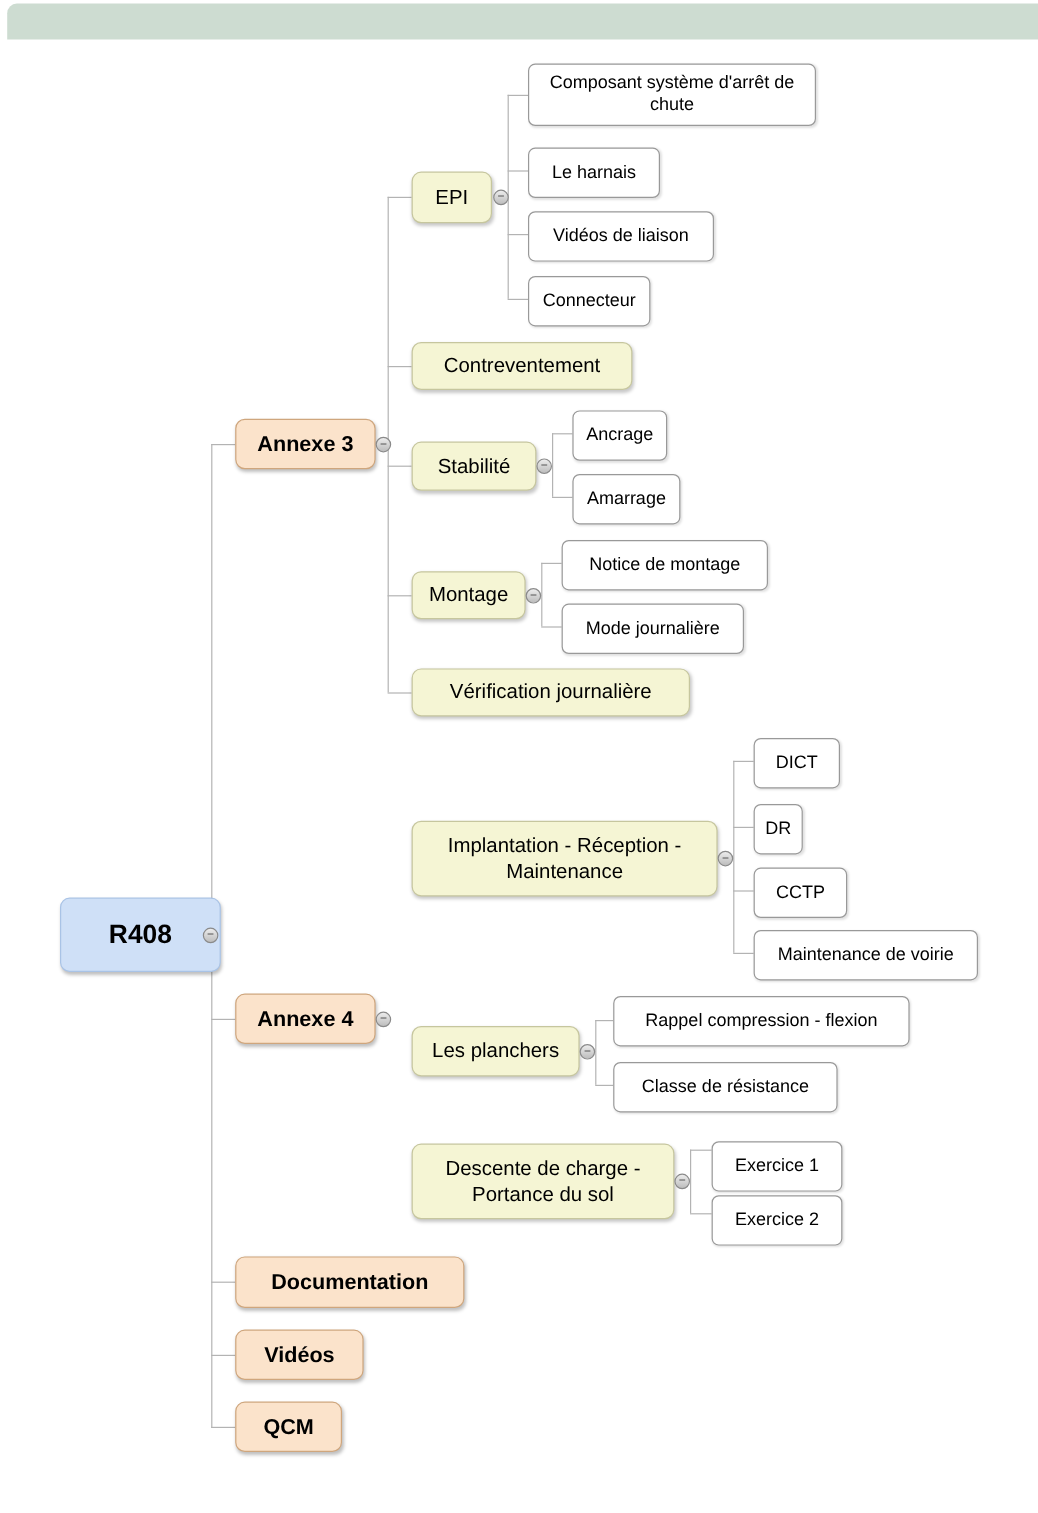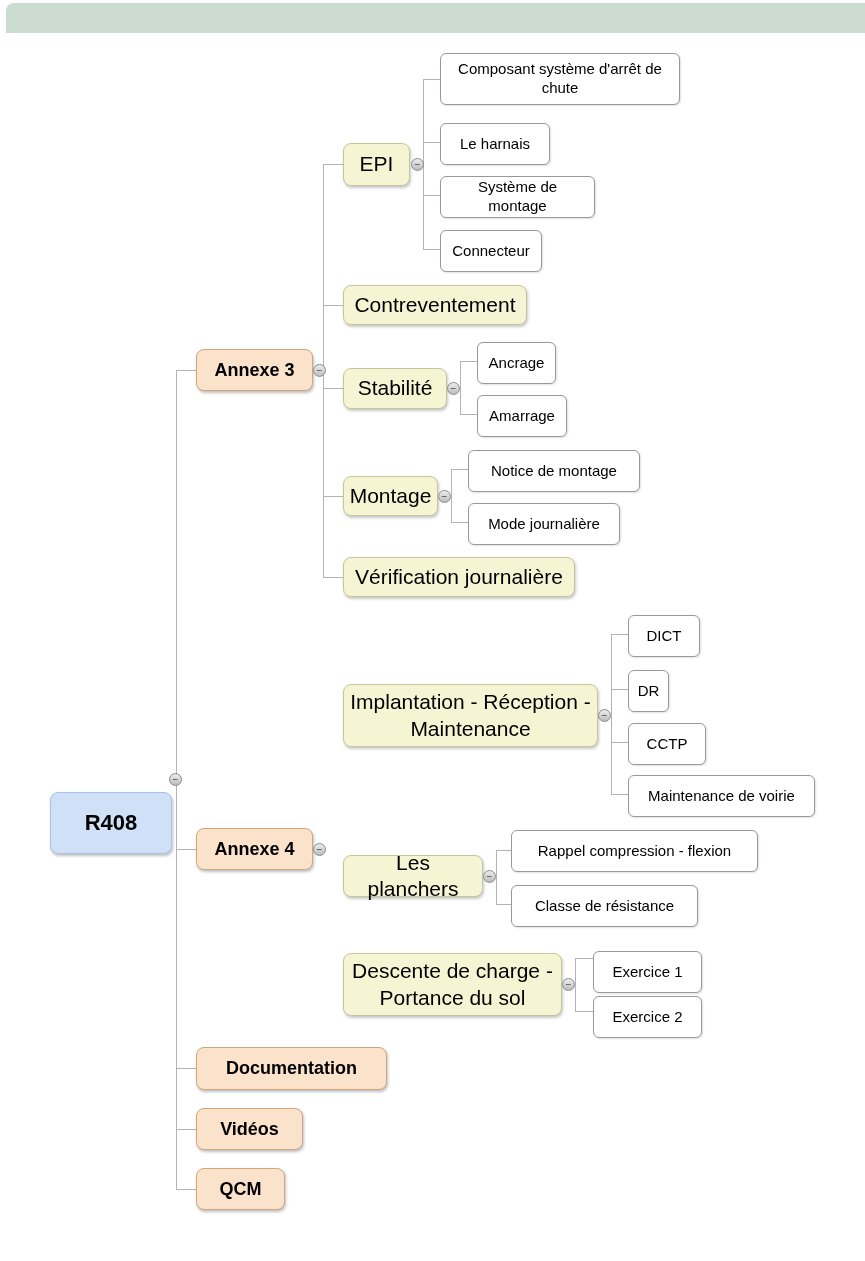--- a/index.html
+++ b/index.html
@@ -7,21 +7,21 @@
           font-family:"Liberation Sans",sans-serif;}
   #topbar{position:absolute;left:6px;top:3px;width:859px;height:30px;background:#cddcd1;
           border-radius:8px 0 0 0;}
   .line{position:absolute;background:#b3b3b3;}
   .node{position:absolute;box-sizing:border-box;display:flex;align-items:center;justify-content:center;
         text-align:center;color:#000;line-height:1.25;z-index:2;}
   .root{background:#cfe0f7;border:1px solid #a9c3e6;border-radius:8px;font-size:22px;font-weight:bold;
         box-shadow:1px 2px 3px rgba(0,0,0,.25);}
   .branch{background:#fbe3cb;border:1px solid #cfa67d;border-radius:8px;font-size:18px;font-weight:bold;
         box-shadow:1px 2px 3px rgba(0,0,0,.25);}
-  .topic{background:#f5f5d4;border:1px solid #c6c69e;border-radius:8px;font-size:21px;
+  .topic{background:#f5f5d4;border:1px solid #c6c69e;border-radius:8px;font-size:17px;
         box-shadow:1px 2px 3px rgba(0,0,0,.22);padding:2px 6px;}
   .leaf{background:#ffffff;border:1px solid #999999;border-radius:6px;font-size:15px;
         box-shadow:1px 1px 2px rgba(0,0,0,.12);padding:20px 6px;}
   .collapse{position:absolute;width:11px;height:11px;border-radius:50%;
         background:linear-gradient(#ececec,#bdbdbd);border:1px solid #8a8a8a;color:#444;
         display:flex;align-items:center;justify-content:center;font-size:10px;line-height:10px;z-index:3;
         cursor:pointer;}
 </style>
 </head>
 <body>
@@ -65,41 +65,41 @@
   <div class="line" style="left:611px;top:794px;width:17px;height:1px;"></div>
 
   <div class="line" style="left:496px;top:850px;width:1px;height:54px;"></div>
   <div class="line" style="left:496px;top:850px;width:15px;height:1px;"></div>
   <div class="line" style="left:496px;top:904px;width:15px;height:1px;"></div>
 
   <div class="line" style="left:575px;top:958px;width:1px;height:53px;"></div>
   <div class="line" style="left:575px;top:958px;width:18px;height:1px;"></div>
   <div class="line" style="left:575px;top:1011px;width:18px;height:1px;"></div>
 
-  <div class="node root" style="left:50px;top:792px;width:122px;height:62px;">R408</div>
+  <div class="node root" style="left:50px;top:748px;width:134px;height:62px;">R408</div>
 
   <div class="node branch" style="left:196px;top:349px;width:117px;height:42px;">Annexe 3</div>
   <div class="node branch" style="left:196px;top:828px;width:117px;height:42px;">Annexe 4</div>
   <div class="node branch" style="left:196px;top:1047px;width:191px;height:43px;">Documentation</div>
   <div class="node branch" style="left:196px;top:1108px;width:107px;height:42px;">Vidéos</div>
   <div class="node branch" style="left:196px;top:1168px;width:89px;height:42px;">QCM</div>
 
   <div class="node topic" style="left:343px;top:143px;width:67px;height:43px;">EPI</div>
   <div class="node topic" style="left:343px;top:285px;width:184px;height:40px;">Contreventement</div>
   <div class="node topic" style="left:343px;top:368px;width:104px;height:41px;">Stabilité</div>
   <div class="node topic" style="left:343px;top:476px;width:95px;height:40px;">Montage</div>
   <div class="node topic" style="left:343px;top:557px;width:232px;height:40px;">Vérification journalière</div>
 
   <div class="node topic" style="left:343px;top:684px;width:255px;height:63px;">Implantation - Réception - Maintenance</div>
   <div class="node topic" style="left:343px;top:855px;width:140px;height:42px;">Les planchers</div>
   <div class="node topic" style="left:343px;top:953px;width:219px;height:63px;">Descente de charge - Portance du sol</div>
 
   <div class="node leaf" style="left:440px;top:53px;width:240px;height:52px;">Composant système d'arrêt de chute</div>
   <div class="node leaf" style="left:440px;top:123px;width:110px;height:38px;">Le harnais</div>
-  <div class="node leaf" style="left:440px;top:176px;width:155px;height:39px;">Système de montage</div>
+  <div class="node leaf" style="left:440px;top:176px;width:155px;height:39px;">Vidéos de liaison</div>
   <div class="node leaf" style="left:440px;top:230px;width:102px;height:38px;">Connecteur</div>
 
   <div class="node leaf" style="left:477px;top:342px;width:79px;height:38px;">Ancrage</div>
   <div class="node leaf" style="left:477px;top:395px;width:90px;height:39px;">Amarrage</div>
 
   <div class="node leaf" style="left:468px;top:450px;width:172px;height:38px;">Notice de montage</div>
   <div class="node leaf" style="left:468px;top:503px;width:152px;height:38px;">Mode journalière</div>
 
   <div class="node leaf" style="left:628px;top:615px;width:72px;height:38px;">DICT</div>
   <div class="node leaf" style="left:628px;top:670px;width:41px;height:38px;">DR</div>

